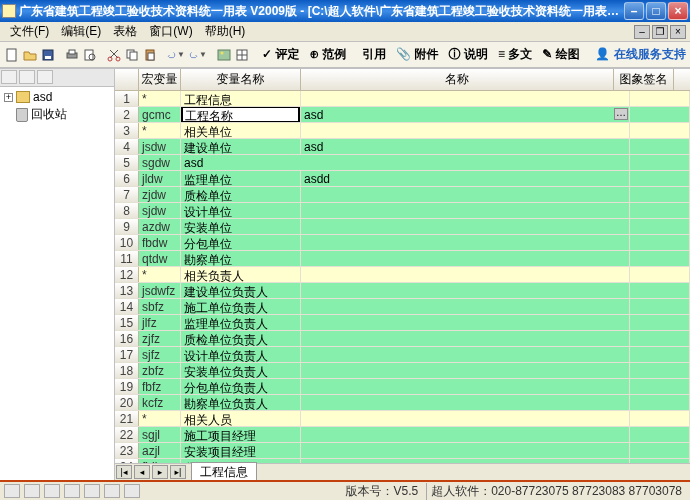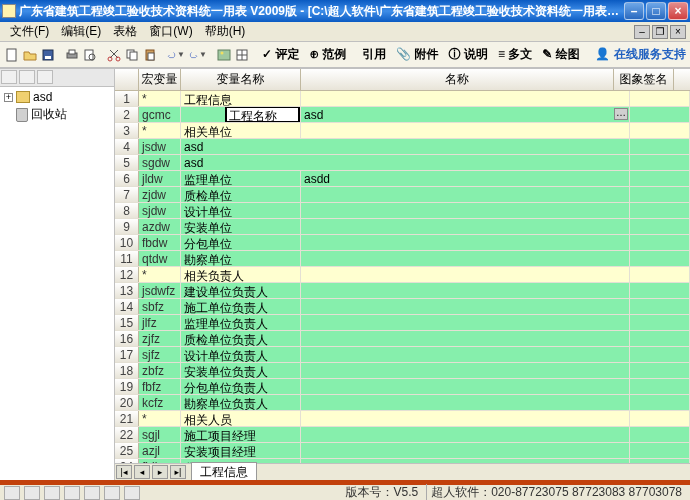--- a/index.html
+++ b/index.html
@@ -41,26 +41,26 @@
 .grid-body::-webkit-scrollbar-track { background: #f0f0e8; }
 .grid-body::-webkit-scrollbar-thumb { background: #d8d4c8; border: 1px solid #b0ac98; }
 .grow { display: flex; border-bottom: 1px solid #e4e0d4; height: 16px; align-items: stretch; }
 .grow.hl { background: #ffffd0; }
 .gc { border-right: 1px solid #e4e0d4; padding: 1px 3px; overflow: hidden; white-space: nowrap; }
 .gc-rownum { width: 24px; background: linear-gradient(#fff,#e8e4d8); border-right: 1px solid #c0b8a0; text-align: center; color: #444; }
 .gc-macro { width: 42px; color: #333; }
 .gc-varname { width: 120px; }
 .gc-name { flex: 1; position: relative; }
 .gc-imgsign { width: 60px; }
-.edit-cell { border: 2px solid #000; position: absolute; left: 0; top: -1px; right: 0; height: 17px; background: #fff; padding: 0 2px; margin-left: 44px; }
+.edit-cell { border: 2px solid #000; position: absolute; left: 0; top: -1px; right: 0; height: 17px; background: #fff; padding: 0 2px; }
 .name-dots { position: absolute; right: 1px; top: 1px; width: 14px; height: 12px; background: #d0d0d0; border: 1px solid #888; text-align: center; line-height: 8px; font-size: 10px; cursor: pointer; }
 .hscroll-row { height: 17px; background: #ece9d8; display: flex; align-items: center; border-top: 1px solid #c0c0c0; }
 .nav-btn { width: 16px; height: 14px; border: 1px solid #999; background: #e0e0d4; margin: 0 1px; text-align: center; font-size: 9px; line-height: 12px; cursor: pointer; }
 .sheet-tab { background: #fff; border: 1px solid #999; border-bottom: none; padding: 1px 8px; margin-left: 4px; cursor: pointer; }
-.status-bar { height: 20px; background: #ece9d8; border-top: 5px solid #c2410c; display: flex; align-items: center; padding: 0 4px; gap: 4px; }
+.status-bar { height: 20px; background: #ece9d8; border-top: 2px solid #c2410c; display: flex; align-items: center; padding: 0 4px; gap: 4px; }
 .status-bar .sb-ico { width: 16px; height: 14px; border: 1px solid #aaa; background: #e8e8e8; cursor: pointer; }
 .status-bar .spacer { flex: 1; }
 .status-bar .sb-text { color: #333; padding: 0 4px; }
 svg { display: block; }
 </style>
 </head>
 <body>
 
 <div class="title-bar">
   <div class="icon"></div>
@@ -221,20 +221,21 @@
         <div class="grow hl">
           <div class="gc gc-rownum">3</div>
           <div class="gc gc-macro">*</div>
           <div class="gc gc-varname">相关单位</div>
           <div class="gc gc-name"></div>
           <div class="gc gc-imgsign"></div>
         </div>
         <div class="grow">
           <div class="gc gc-rownum">4</div>
           <div class="gc gc-macro">jsdw</div>
+          <div class="gc gc-varname">建设单位</div>
           <div class="gc gc-name">asd</div>
           <div class="gc gc-imgsign"></div>
         </div>
         <div class="grow">
           <div class="gc gc-rownum">5</div>
           <div class="gc gc-macro">sgdw</div>
           <div class="gc gc-name">asd</div>
           <div class="gc gc-imgsign"></div>
         </div>
         <div class="grow">
@@ -350,21 +351,21 @@
           <div class="gc gc-imgsign"></div>
         </div>
         <div class="grow">
           <div class="gc gc-rownum">22</div>
           <div class="gc gc-macro">sgjl</div>
           <div class="gc gc-varname">施工项目经理</div>
           <div class="gc gc-name"></div>
           <div class="gc gc-imgsign"></div>
         </div>
         <div class="grow">
-          <div class="gc gc-rownum">25</div>
+          <div class="gc gc-rownum">23</div>
           <div class="gc gc-macro">azjl</div>
           <div class="gc gc-varname">安装项目经理</div>
           <div class="gc gc-name"></div>
           <div class="gc gc-imgsign"></div>
         </div>
         <div class="grow">
           <div class="gc gc-rownum">24</div>
           <div class="gc gc-macro">fbjl</div>
           <div class="gc gc-varname">分包项目经理</div>
           <div class="gc gc-name"></div>

